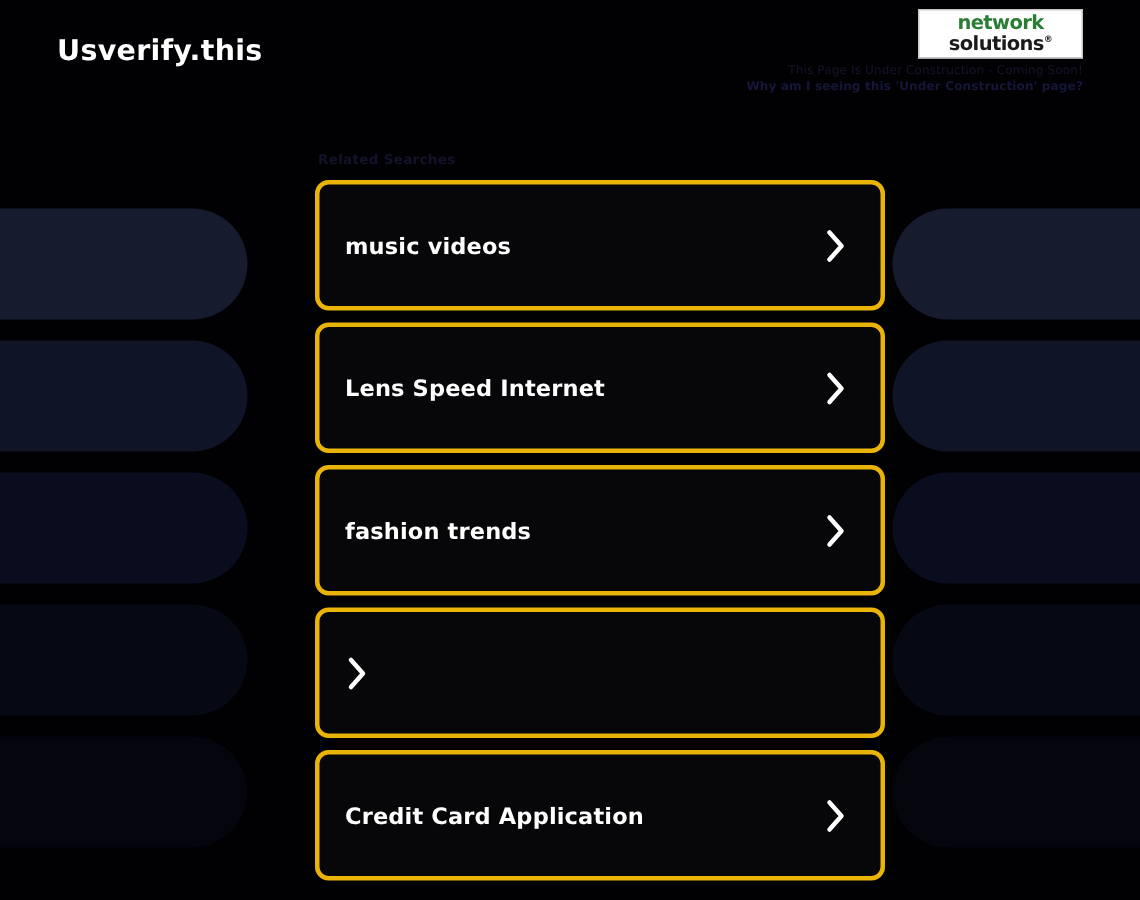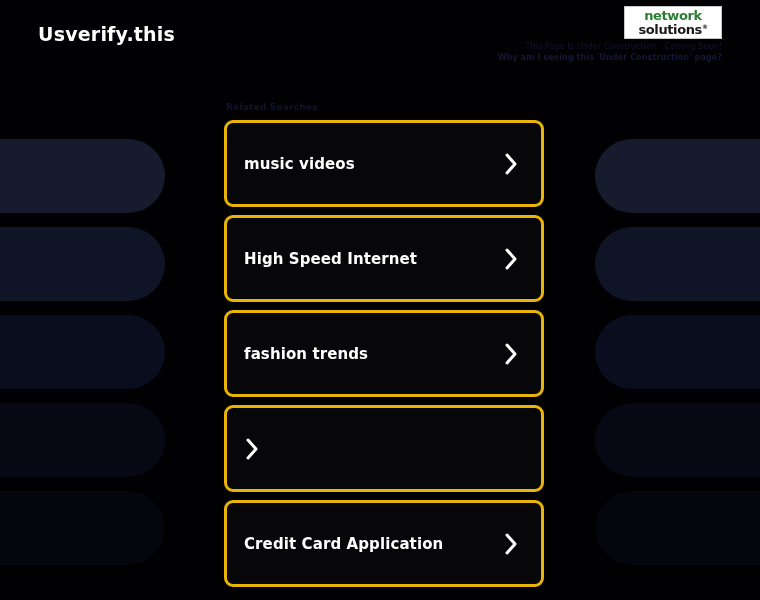--- a/index.html
+++ b/index.html
@@ -51,21 +51,21 @@
     color: #ffffff;
     font-size: 19px;
     font-weight: 600;
     letter-spacing: 0.2px;
     white-space: nowrap;
   }
   #ns-logo {
     position: absolute;
     right: 38px;
     top: 6px;
-    width: 98px;
+    width: 110px;
     height: 33px;
     background: #ffffff;
     border: 1px solid #c8c8c8;
     box-sizing: border-box;
     display: flex;
     flex-direction: column;
     align-items: center;
     justify-content: center;
     line-height: 1.02;
   }
@@ -107,23 +107,23 @@
     font-size: 8px;
     font-weight: 600;
     letter-spacing: 0.1px;
     white-space: nowrap;
     cursor: pointer;
   }
 
   
   #main-column {
     position: absolute;
-    left: 224px;
+    left: 210px;
     top: 0;
-    width: 320px;
+    width: 380px;
     z-index: 2;
   }
   #related-searches-label {
     color: #12122c;
     font-size: 9px;
     font-weight: 700;
     letter-spacing: 0.2px;
     margin: 0 0 8px 2px;
     padding-top: 102px;
   }
@@ -195,21 +195,21 @@
   <div id="results-list">
       <div class="result-card">
         <span class="result-label">music videos</span>
         <span class="chevron-icon">
           <svg width="16" height="24" viewBox="0 0 16 24" fill="none" aria-hidden="true">
             <path d="M4 3 L12 12 L4 21" stroke="#ffffff" stroke-width="3" stroke-linecap="round" stroke-linejoin="round"></path>
           </svg>
         </span>
       </div>
       <div class="result-card">
-        <span class="result-label">High Speed Internet</span>
+        <span class="result-label">Lens Speed Internet</span>
         <span class="chevron-icon">
           <svg width="16" height="24" viewBox="0 0 16 24" fill="none" aria-hidden="true">
             <path d="M4 3 L12 12 L4 21" stroke="#ffffff" stroke-width="3" stroke-linecap="round" stroke-linejoin="round"></path>
           </svg>
         </span>
       </div>
       <div class="result-card">
         <span class="result-label">fashion trends</span>
         <span class="chevron-icon">
           <svg width="16" height="24" viewBox="0 0 16 24" fill="none" aria-hidden="true">

